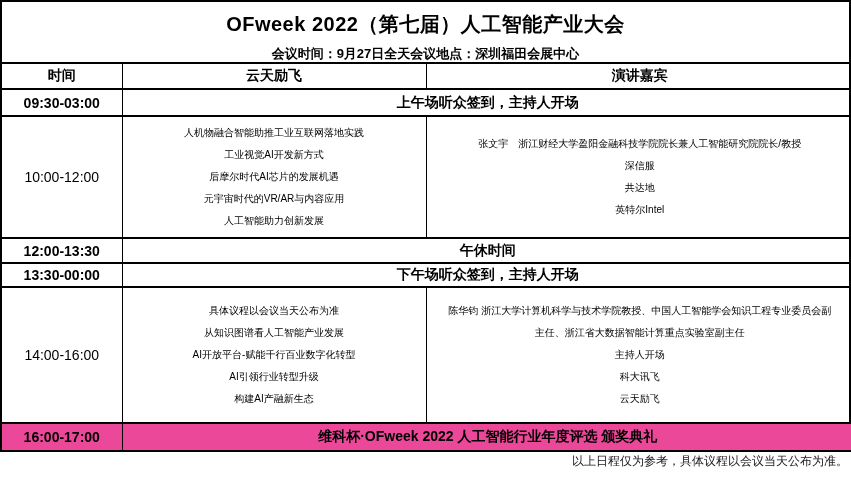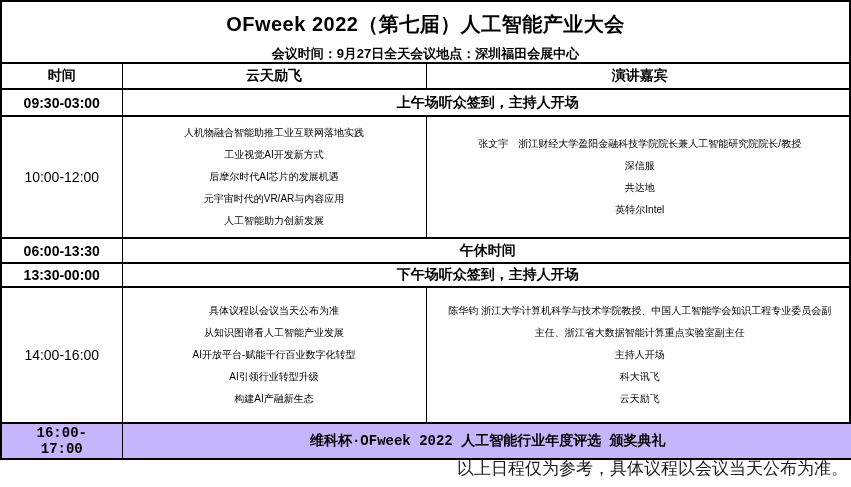--- a/index.html
+++ b/index.html
@@ -57,25 +57,25 @@
   .col-guest { width: 427px; }
   .h-head { height: 26px; }
   .h-r1 { height: 27px; }
   .h-r2 { height: 122px; }
   .h-r3 { height: 25px; }
   .h-r4 { height: 24px; }
   .h-r5 { height: 136px; }
   .h-r6 { height: 27px; }
   .bold { font-weight: bold; }
   .detail-cell div { line-height: 22px; font-size: 10px; }
-  .highlight td { background: #c4b5fd; font-family: Liberation Mono, monospace; }
+  .highlight td { background: #ec4899; }
   .footer-note {
     height: 19px;
     line-height: 18px;
-    font-size: 17px;
+    font-size: 12px;
     color: #1a1a1a;
     text-align: right;
     padding-right: 3px;
   }
 </style>
 </head>
 <body>
 
 <div class="page">
   <div class="sheet">
@@ -117,21 +117,21 @@
         </td>
         <td class="detail-cell">
           <div>张文宇　浙江财经大学盈阳金融科技学院院长兼人工智能研究院院长/教授</div>
           <div>深信服</div>
           <div>共达地</div>
           <div>英特尔Intel</div>
         </td>
       </tr>
 
       <tr class="h-r3 bold">
-        <td>06:00-13:30</td>
+        <td>12:00-13:30</td>
         <td colspan="2">午休时间</td>
       </tr>
 
       <tr class="h-r4 bold">
         <td>13:30-00:00</td>
         <td colspan="2">下午场听众签到，主持人开场</td>
       </tr>
 
       <tr class="h-r5">
         <td>14:00-16:00</td>

